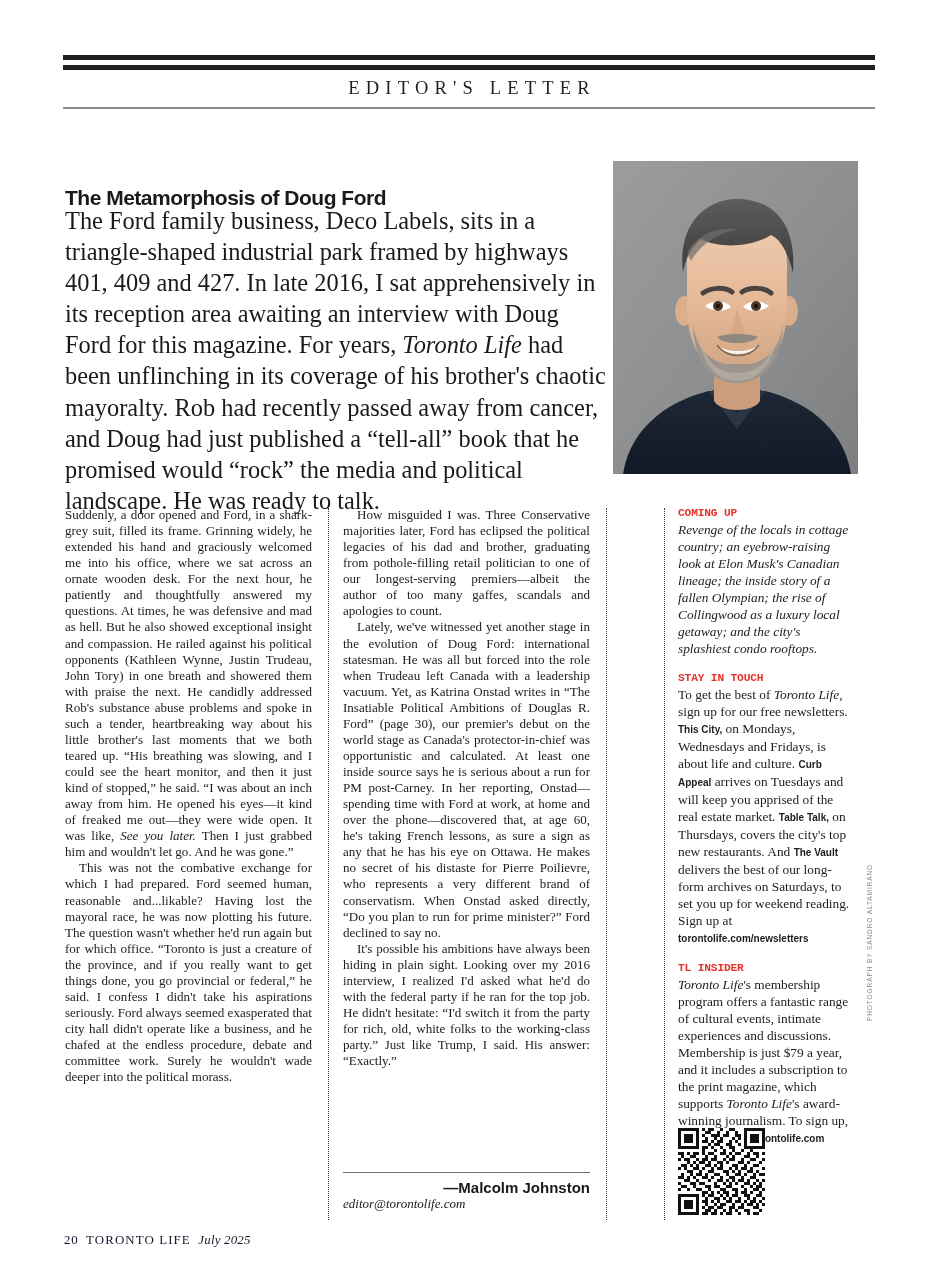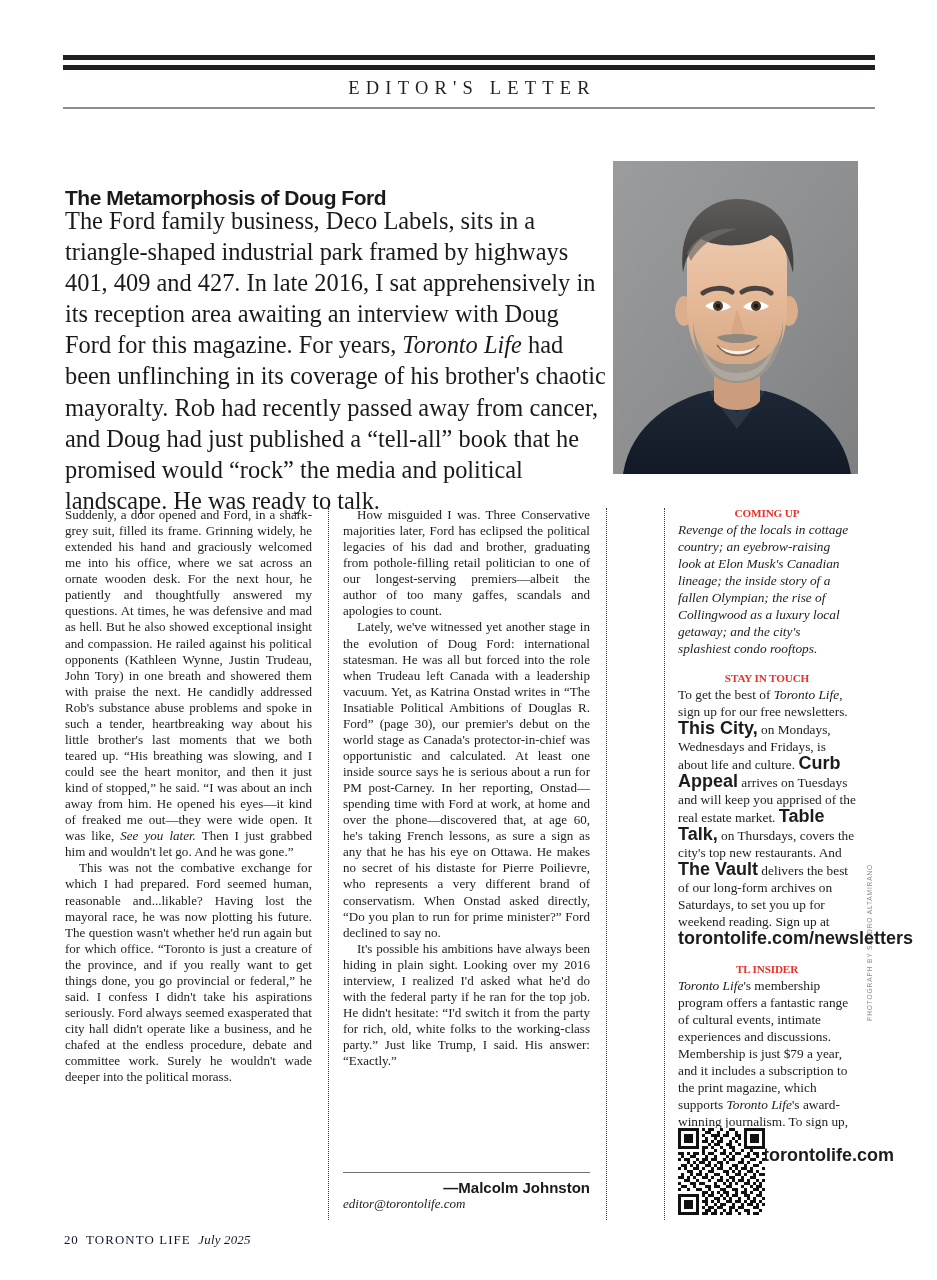--- a/index.html
+++ b/index.html
@@ -163,40 +163,39 @@
   }
 
   
   .sidebar {
     position: absolute;
     left: 678px; top: 496px;
     width: 178px;
   }
   .side-block { margin-bottom: 15px; }
   .side-head {
-    font-family: Liberation Serif, serif;
+    font-family: Liberation Mono, monospace;
     font-weight: bold;
     font-size: 11.2px;
     letter-spacing: -0.15px;
     color: #e8312a;
     margin-bottom: 2px;
-    text-align: center;
   }
   .side-body {
     font-family: "Liberation Serif", serif;
     font-size: 13.35px;
     line-height: 17px;
     color: #1c1c1c;
   }
   .side-body.italic { font-style: italic; }
   .side-body i { font-style: italic; }
   .side-body b {
     font-family: "Liberation Sans", sans-serif;
     font-weight: bold;
-    font-size: 18px;
+    font-size: 10px;
   }
 
   .qr {
     position: absolute;
     left: 678px; top: 1117px;
     width: 87px; height: 87px;
   }
   .qr svg { display: block; }
 
   

